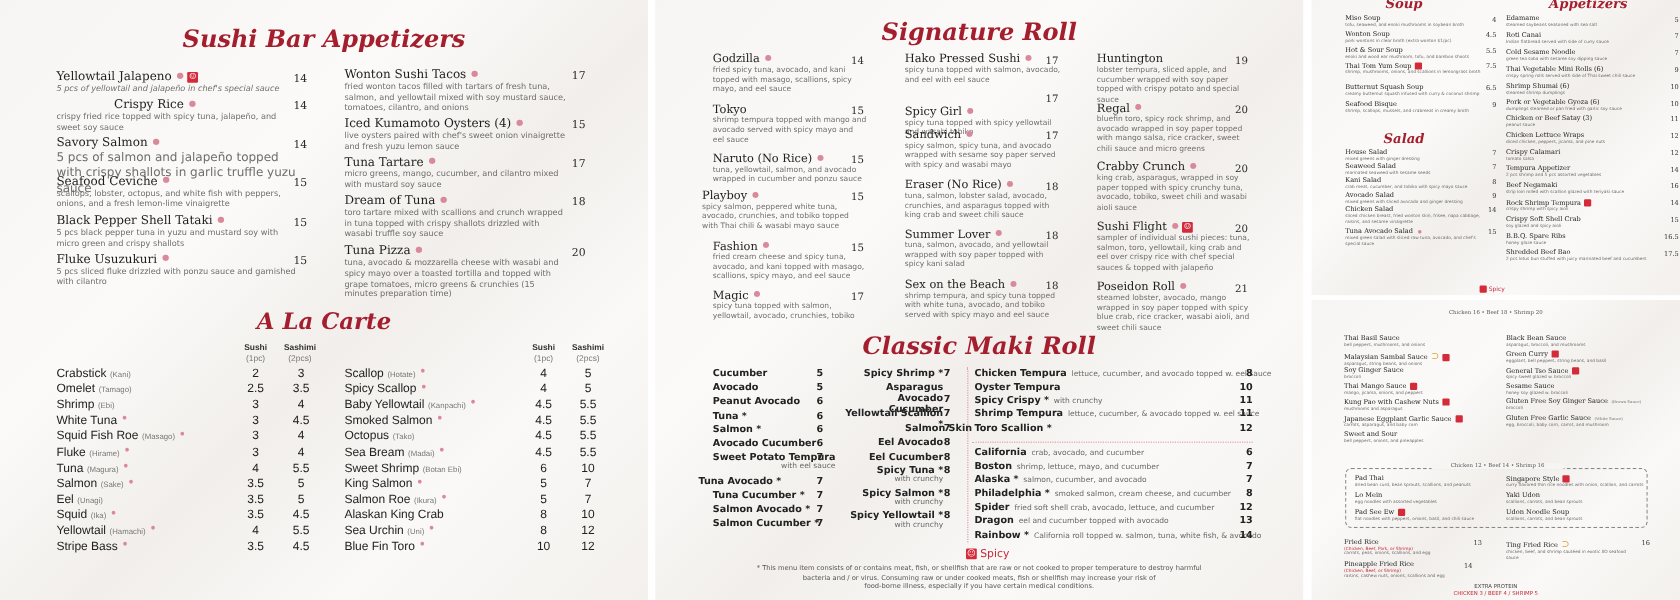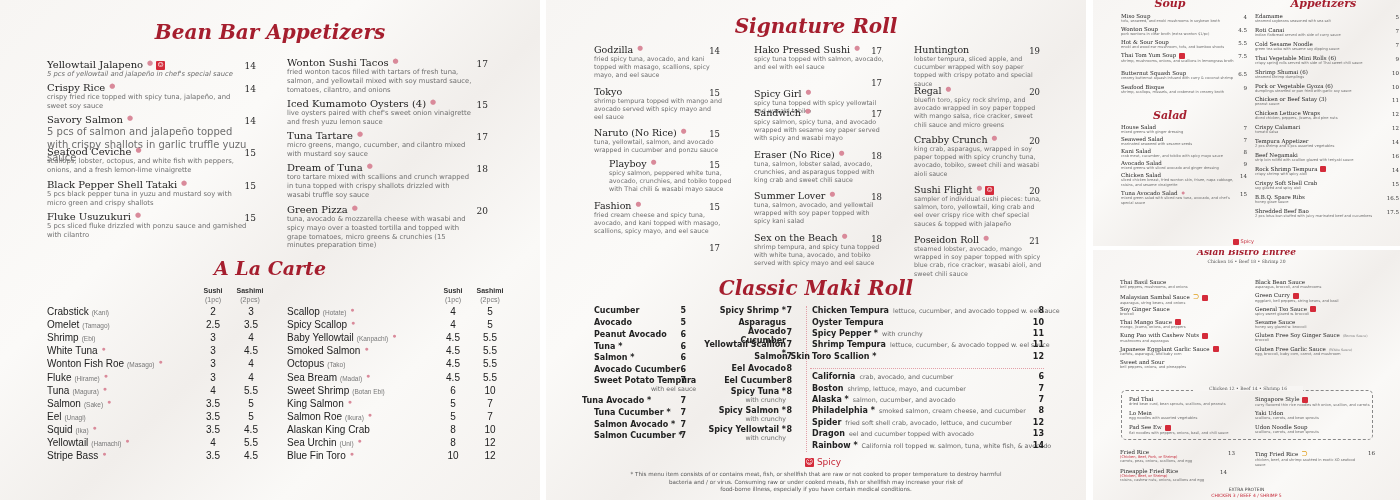--- a/index.html
+++ b/index.html
@@ -31,37 +31,37 @@
   
   .maki { position: absolute; font-family: "DejaVu Sans", sans-serif; font-size: 8px; font-weight: bold; color: #222; white-space: nowrap; text-align: right; }
   .maki .sub { font-weight: normal; font-size: 6.3px; color: #666; }
   .maki-p { position: absolute; font-family: "DejaVu Sans", sans-serif; font-size: 8px; font-weight: bold; color: #222; text-align: right; width: 14px; }
   .mini-p { position: absolute; font-family: "DejaVu Serif", serif; font-size: 5.5px; color: #333; text-align: right; width: 14px; }
 </style>
 </head>
 <body>
 
 <div id="p1" class="panel">
-  <div class="title" style="left:0;width:540px;top:20px;font-size:20px;">Bean Bar Appetizers</div>
+  <div class="title" style="left:0;width:540px;top:20px;font-size:20px;">Sushi Bar Appetizers</div>
   <div id="p1-app-left"></div>
   <div id="p1-app-right"></div>
   <div class="title" style="left:0;width:540px;top:257px;font-size:19px;">A La Carte</div>
 
   <div class="colhead" style="left:195px;top:287px;"><b>Sushi</b><span>(1pc)</span></div>
   <div class="colhead" style="left:232px;top:287px;"><b>Sashimi</b><span>(2pcs)</span></div>
   <div class="colhead" style="left:435px;top:287px;"><b>Sushi</b><span>(1pc)</span></div>
   <div class="colhead" style="left:472px;top:287px;"><b>Sashimi</b><span>(2pcs)</span></div>
   <div id="p1-alc"></div>
 <div class="item" style="left: 47px; top: 59px; width: 205px;">
       <div class="iname" style="font-size: 10px;"><span>Yellowtail Jalapeno</span><span class="dot">●</span><span class="spicy">☺</span></div>
       <div class="idesc" style="font-size: 6.8px; font-style: italic;">5 pcs of yellowtail and jalapeño in chef's special sauce</div>
     </div>
     <div class="price" style="left: 236px; top: 61px; font-size: 9px; width: 20px;">14</div>
     <div class="item" style="left: 47px; top: 82px; width: 205px;">
-      <div class="iname" style="font-size: 10px;"><span>Crispy Rice</span><span class="dot">●</span></div>
+      <div class="iname" style="font-size: 10px; margin-left: 48px;"><span>Crispy Rice</span><span class="dot">●</span></div>
       <div class="idesc" style="font-size: 6.8px;">crispy fried rice topped with spicy tuna, jalapeño, and sweet soy sauce</div>
     </div>
     <div class="price" style="left: 236px; top: 84px; font-size: 9px; width: 20px;">14</div>
     <div class="item" style="left: 47px; top: 114px; width: 205px;">
       <div class="iname" style="font-size: 10px;"><span>Savory Salmon</span><span class="dot">●</span></div>
       <div class="idesc" style="font-size: 10px;">5 pcs of salmon and jalapeño topped with crispy shallots in garlic truffle yuzu sauce</div>
     </div>
     <div class="price" style="left: 236px; top: 116px; font-size: 9px; width: 20px;">14</div>
     <div class="item" style="left: 47px; top: 146px; width: 205px;">
       <div class="iname" style="font-size: 10px;"><span>Seafood Ceviche</span><span class="dot">●</span></div>
@@ -92,37 +92,37 @@
       <div class="iname" style="font-size: 10px;"><span>Tuna Tartare</span><span class="dot">●</span></div>
       <div class="idesc" style="font-size: 6.8px;">micro greens, mango, cucumber, and cilantro mixed with mustard soy sauce</div>
     </div>
     <div class="price" style="left: 468px; top: 132px; font-size: 9px; width: 20px;">17</div>
     <div class="item" style="left: 287px; top: 162px; width: 185px;">
       <div class="iname" style="font-size: 10px;"><span>Dream of Tuna</span><span class="dot">●</span></div>
       <div class="idesc" style="font-size: 6.8px;">toro tartare mixed with scallions and crunch wrapped in tuna topped with crispy shallots drizzled with wasabi truffle soy sauce</div>
     </div>
     <div class="price" style="left: 468px; top: 164px; font-size: 9px; width: 20px;">18</div>
     <div class="item" style="left: 287px; top: 204px; width: 185px;">
-      <div class="iname" style="font-size: 10px;"><span>Green Pizza</span><span class="dot">●</span></div>
+      <div class="iname" style="font-size: 10px;"><span>Tuna Pizza</span><span class="dot">●</span></div>
       <div class="idesc" style="font-size: 6.8px;">tuna, avocado &amp; mozzarella cheese with wasabi and spicy mayo over a toasted tortilla and topped with grape tomatoes, micro greens &amp; crunchies (15 minutes preparation time)</div>
     </div>
     <div class="price" style="left: 468px; top: 206px; font-size: 9px; width: 20px;">20</div>
     <div class="alc-row" style="left: 47px; top: 306px;"><span>Crabstick</span><span class="sub" style="margin-left: 3px;">(Kani)</span></div>
     <div class="alc-num" style="left: 198px; top: 306px;">2</div>
     <div class="alc-num" style="left: 236px; top: 306px;">3</div>
     <div class="alc-row" style="left: 47px; top: 319.1px;"><span>Omelet</span><span class="sub" style="margin-left: 3px;">(Tamago)</span></div>
     <div class="alc-num" style="left: 198px; top: 319.1px;">2.5</div>
     <div class="alc-num" style="left: 236px; top: 319.1px;">3.5</div>
     <div class="alc-row" style="left: 47px; top: 332.2px;"><span>Shrimp</span><span class="sub" style="margin-left: 3px;">(Ebi)</span></div>
     <div class="alc-num" style="left: 198px; top: 332.2px;">3</div>
     <div class="alc-num" style="left: 236px; top: 332.2px;">4</div>
     <div class="alc-row" style="left: 47px; top: 345.3px;"><span>White Tuna</span><span class="dot">●</span></div>
     <div class="alc-num" style="left: 198px; top: 345.3px;">3</div>
     <div class="alc-num" style="left: 236px; top: 345.3px;">4.5</div>
-    <div class="alc-row" style="left: 47px; top: 358.4px;"><span>Wonton Fish Roe</span><span class="sub" style="margin-left: 3px;">(Masago)</span><span class="dot">●</span></div>
+    <div class="alc-row" style="left: 47px; top: 358.4px;"><span>Squid Fish Roe</span><span class="sub" style="margin-left: 3px;">(Masago)</span><span class="dot">●</span></div>
     <div class="alc-num" style="left: 198px; top: 358.4px;">3</div>
     <div class="alc-num" style="left: 236px; top: 358.4px;">4</div>
     <div class="alc-row" style="left: 47px; top: 371.5px;"><span>Fluke</span><span class="sub" style="margin-left: 3px;">(Hirame)</span><span class="dot">●</span></div>
     <div class="alc-num" style="left: 198px; top: 371.5px;">3</div>
     <div class="alc-num" style="left: 236px; top: 371.5px;">4</div>
     <div class="alc-row" style="left: 47px; top: 384.6px;"><span>Tuna</span><span class="sub" style="margin-left: 3px;">(Magura)</span><span class="dot">●</span></div>
     <div class="alc-num" style="left: 198px; top: 384.6px;">4</div>
     <div class="alc-num" style="left: 236px; top: 384.6px;">5.5</div>
     <div class="alc-row" style="left: 47px; top: 397.7px;"><span>Salmon</span><span class="sub" style="margin-left: 3px;">(Sake)</span><span class="dot">●</span></div>
     <div class="alc-num" style="left: 198px; top: 397.7px;">3.5</div>
@@ -201,30 +201,34 @@
     <div class="item" style="left: 48px; top: 86px; width: 128px;">
       <div class="iname" style="font-size: 9.5px;"><span>Tokyo</span></div>
       <div class="idesc" style="font-size: 6.3px;">shrimp tempura topped with mango and avocado served with spicy mayo and eel sauce</div>
     </div>
     <div class="price" style="left: 154px; top: 88px; font-size: 8.5px; width: 20px;">15</div>
     <div class="item" style="left: 48px; top: 127px; width: 128px;">
       <div class="iname" style="font-size: 9.5px;"><span>Naruto (No Rice)</span><span class="dot">●</span></div>
       <div class="idesc" style="font-size: 6.3px;">tuna, yellowtail, salmon, and avocado wrapped in cucumber and ponzu sauce</div>
     </div>
     <div class="price" style="left: 154px; top: 129px; font-size: 8.5px; width: 20px;">15</div>
-    <div class="item" style="left: 63px; top: 158px; width: 128px;">
+    <div class="item" style="left: 39px; top: 158px; width: 128px;">
       <div class="iname" style="font-size: 9.5px;"><span>Playboy</span><span class="dot">●</span></div>
       <div class="idesc" style="font-size: 6.3px;">spicy salmon, peppered white tuna, avocado, crunchies, and tobiko topped with Thai chili &amp; wasabi mayo sauce</div>
     </div>
     <div class="price" style="left: 154px; top: 160px; font-size: 8.5px; width: 20px;">15</div>
     <div class="item" style="left: 48px; top: 200px; width: 128px;">
       <div class="iname" style="font-size: 9.5px;"><span>Fashion</span><span class="dot">●</span></div>
       <div class="idesc" style="font-size: 6.3px;">fried cream cheese and spicy tuna, avocado, and kani topped with masago, scallions, spicy mayo, and eel sauce</div>
     </div>
     <div class="price" style="left: 154px; top: 202px; font-size: 8.5px; width: 20px;">15</div>
+    <div class="item" style="left: 48px; top: 241px; width: 128px;">
+      <div class="iname" style="font-size: 9.5px;"><span>Magic</span><span class="dot">●</span></div>
+      <div class="idesc" style="font-size: 6.3px;">spicy tuna topped with salmon, yellowtail, avocado, crunchies, tobiko</div>
+    </div>
     <div class="price" style="left: 154px; top: 243px; font-size: 8.5px; width: 20px;">17</div>
     <div class="item" style="left: 208px; top: 44px; width: 130px;">
       <div class="iname" style="font-size: 9.5px;"><span>Hako Pressed Sushi</span><span class="dot">●</span></div>
       <div class="idesc" style="font-size: 6.3px;">spicy tuna topped with salmon, avocado, and eel with eel sauce</div>
     </div>
     <div class="price" style="left: 316px; top: 46px; font-size: 8.5px; width: 20px;">17</div>
     <div class="item" style="left: 208px; top: 88px; width: 130px;">
       <div class="iname" style="font-size: 9.5px;"><span>Spicy Girl</span><span class="dot">●</span></div>
       <div class="idesc" style="font-size: 6.3px;">spicy tuna topped with spicy yellowtail and wasabi tobiko</div>
     </div>
@@ -311,21 +315,21 @@
     <div class="maki" style="left: 154px; top: 387px; white-space: normal; width: 86px;"><span>Spicy Tuna *</span><span class="sub" style="display: block;">with crunchy</span></div>
     <div class="maki-p" style="left: 232px; top: 387px;">8</div>
     <div class="maki" style="left: 154px; top: 406px; white-space: normal; width: 86px;"><span>Spicy Salmon *</span><span class="sub" style="display: block;">with crunchy</span></div>
     <div class="maki-p" style="left: 232px; top: 406px;">8</div>
     <div class="maki" style="left: 154px; top: 425px; white-space: normal; width: 86px;"><span>Spicy Yellowtail *</span><span class="sub" style="display: block;">with crunchy</span></div>
     <div class="maki-p" style="left: 232px; top: 425px;">8</div>
     <div class="maki" style="left: 266px; top: 306px;"><span>Chicken Tempura</span><span class="sub" style="margin-left: 4px;">lettuce, cucumber, and avocado topped w. eel sauce</span></div>
     <div class="maki-p" style="left: 484px; top: 306px;">8</div>
     <div class="maki" style="left: 266px; top: 318px;"><span>Oyster Tempura</span></div>
     <div class="maki-p" style="left: 484px; top: 318px;">10</div>
-    <div class="maki" style="left: 266px; top: 329px;"><span>Spicy Pepper *</span><span class="sub" style="margin-left: 4px;">with crunchy</span></div>
+    <div class="maki" style="left: 266px; top: 329px;"><span>Spicy Crispy *</span><span class="sub" style="margin-left: 4px;">with crunchy</span></div>
     <div class="maki-p" style="left: 484px; top: 329px;">11</div>
     <div class="maki" style="left: 266px; top: 340px;"><span>Shrimp Tempura</span><span class="sub" style="margin-left: 4px;">lettuce, cucumber, &amp; avocado topped w. eel sauce</span></div>
     <div class="maki-p" style="left: 484px; top: 340px;">11</div>
     <div class="maki" style="left: 266px; top: 352px;"><span>Toro Scallion *</span></div>
     <div class="maki-p" style="left: 484px; top: 352px;">12</div>
     <div class="maki" style="left: 266px; top: 372px;"><span>California</span><span class="sub" style="margin-left: 4px;">crab, avocado, and cucumber</span></div>
     <div class="maki-p" style="left: 484px; top: 372px;">6</div>
     <div class="maki" style="left: 266px; top: 384px;"><span>Boston</span><span class="sub" style="margin-left: 4px;">shrimp, lettuce, mayo, and cucumber</span></div>
     <div class="maki-p" style="left: 484px; top: 384px;">7</div>
     <div class="maki" style="left: 266px; top: 395px;"><span>Alaska *</span><span class="sub" style="margin-left: 4px;">salmon, cucumber, and avocado</span></div>
@@ -482,21 +486,20 @@
     </div>
     <div class="mini-p" style="left: 292px; top: 194.7px;">16.5</div>
     <div class="item" style="left: 162px; top: 207.6px; width: 130px;">
       <div class="iname" style="font-size: 5.5px;"><span>Shredded Beef Bao</span></div>
       <div class="idesc" style="font-size: 3.6px;">2 pcs lotus bun stuffed with juicy marinated beef and cucumbers</div>
     </div>
     <div class="mini-p" style="left: 292px; top: 208.6px;">17.5</div>
   </div>
 
 <div id="p3b" class="panel">
-  <div class="title" style="left:0;width:307px;top:-3px;font-size:9px;">Asian Bistro Entree</div>
   <div style="position:absolute;left:0;width:307px;top:9px;text-align:center;font-family:'DejaVu Serif',serif;font-size:4.5px;color:#555;">Chicken 16  •  Beef 18  •  Shrimp 20</div>
   <div id="p3-entree" class="mini"></div>
   <div style="position:absolute;left:28px;top:140px;width:252px;height:50px;border:1px dashed #888;border-radius:5px;"></div>
   <div style="position:absolute;left:100px;width:110px;top:136px;text-align:center;font-family:'DejaVu Serif',serif;font-size:4.5px;color:#555;background:#f7f5f3;">Chicken 12  •  Beef 14  •  Shrimp 16</div>
   <div id="p3-noodle" class="mini"></div>
   <div id="p3-rice" class="mini"></div>
   <div style="position:absolute;left:0;width:307px;top:237px;text-align:center;font-size:4.5px;line-height:1.3;">
     <div style="color:#444;">EXTRA PROTEIN</div>
     <div style="color:#c62a3a;">CHICKEN 3  /  BEEF 4  /  SHRIMP 5</div>
   </div>

